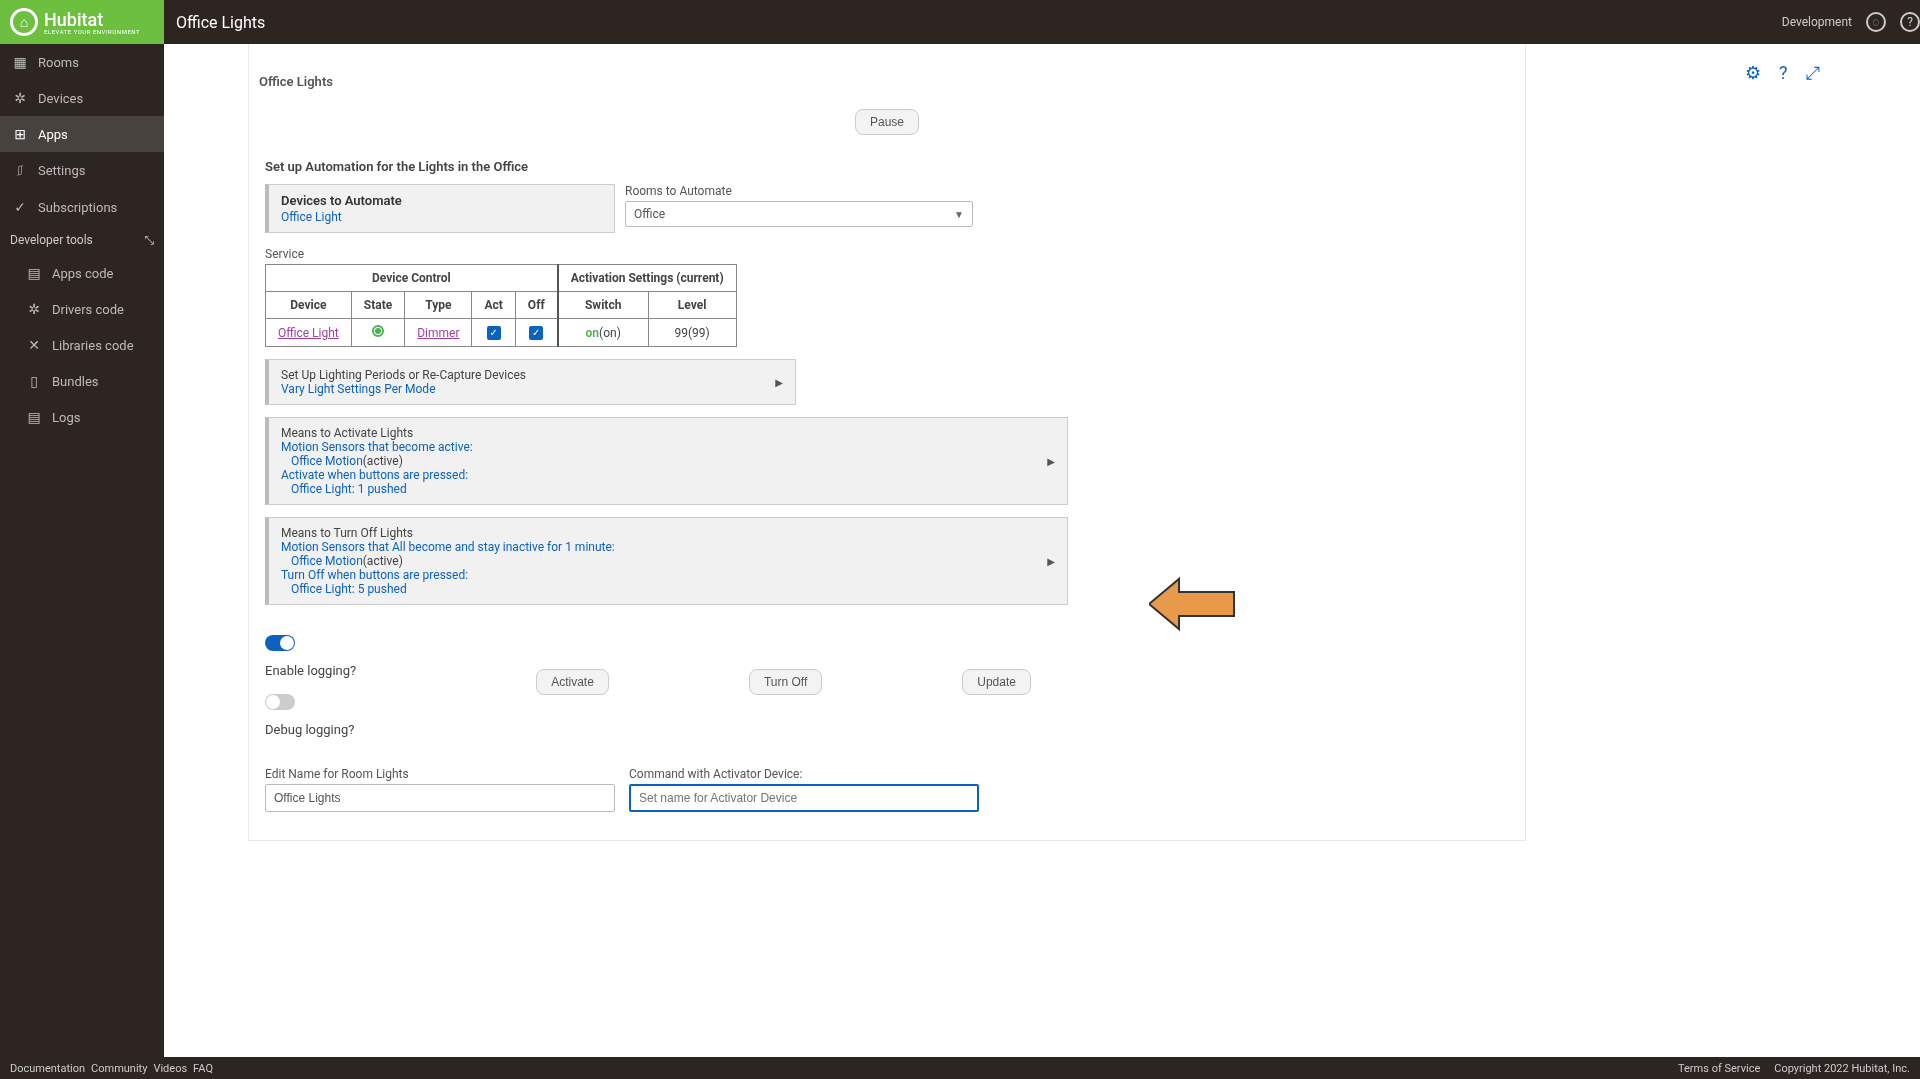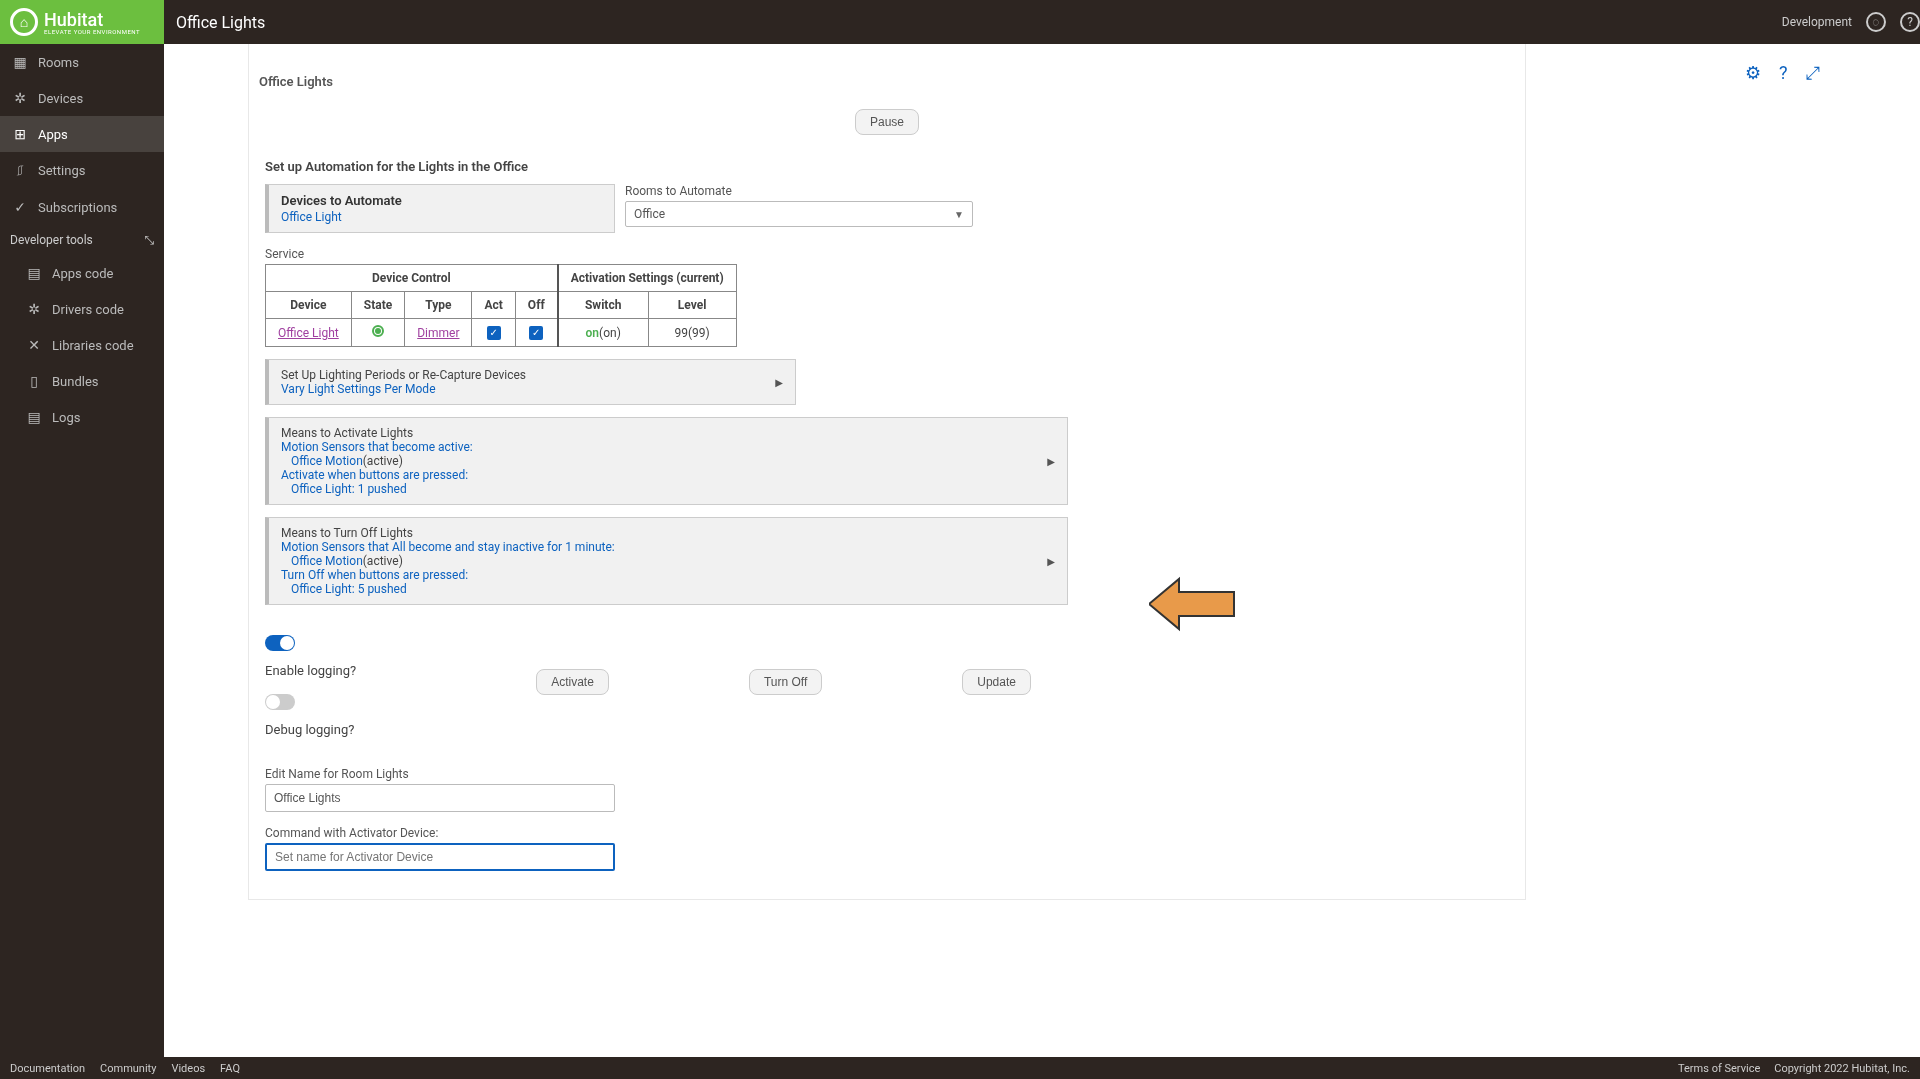--- a/index.html
+++ b/index.html
@@ -73,27 +73,27 @@
     
     .toggle-row { display: flex; align-items: flex-start; gap: 12px; margin: 30px 0 0 16px; flex-direction: column; }
     .toggle { width: 30px; height: 16px; border-radius: 10px; background: #ccc; position: relative; cursor: pointer; }
     .toggle.on { background: #0d62bf; }
     .toggle .knob { width: 14px; height: 14px; background: #fff; border-radius: 50%; position: absolute; top: 1px; left: 1px; }
     .toggle.on .knob { left: 15px; }
     .toggle-label { font-size: 13px; color: #444; }
     
     .action-btns { display: inline-flex; gap: 140px; margin-left: 180px; vertical-align: middle; }
     
-    .bottom-inputs { display: flex; gap: 14px; margin: 30px 0 0 16px; flex-direction: column; }
+    .bottom-inputs { display: flex; gap: 14px; margin: 30px 0 0 16px; }
     .text-input { width: 350px; height: 28px; border: 1px solid #bbb; border-radius: 2px; padding: 0 8px; font-size: 12px; color: #555; }
     .text-input.focus { border: 2px solid #0d62bf; }
     
     
     .footer { background: #2d2521; color: #ccc; height: 22px; display: flex; align-items: center; padding: 0 10px; font-size: 11px; justify-content: space-between; }
-    .footer-links { display: flex; gap: 15px; }
+    .footer-links { display: flex; gap: 6px; }
     .footer-right { display: flex; gap: 14px; }
   </style>
 </head>
 <body>
 
 <div class="app">
 
   <div class="header">
     <div class="logo-box">
       <div class="logo-circle">

